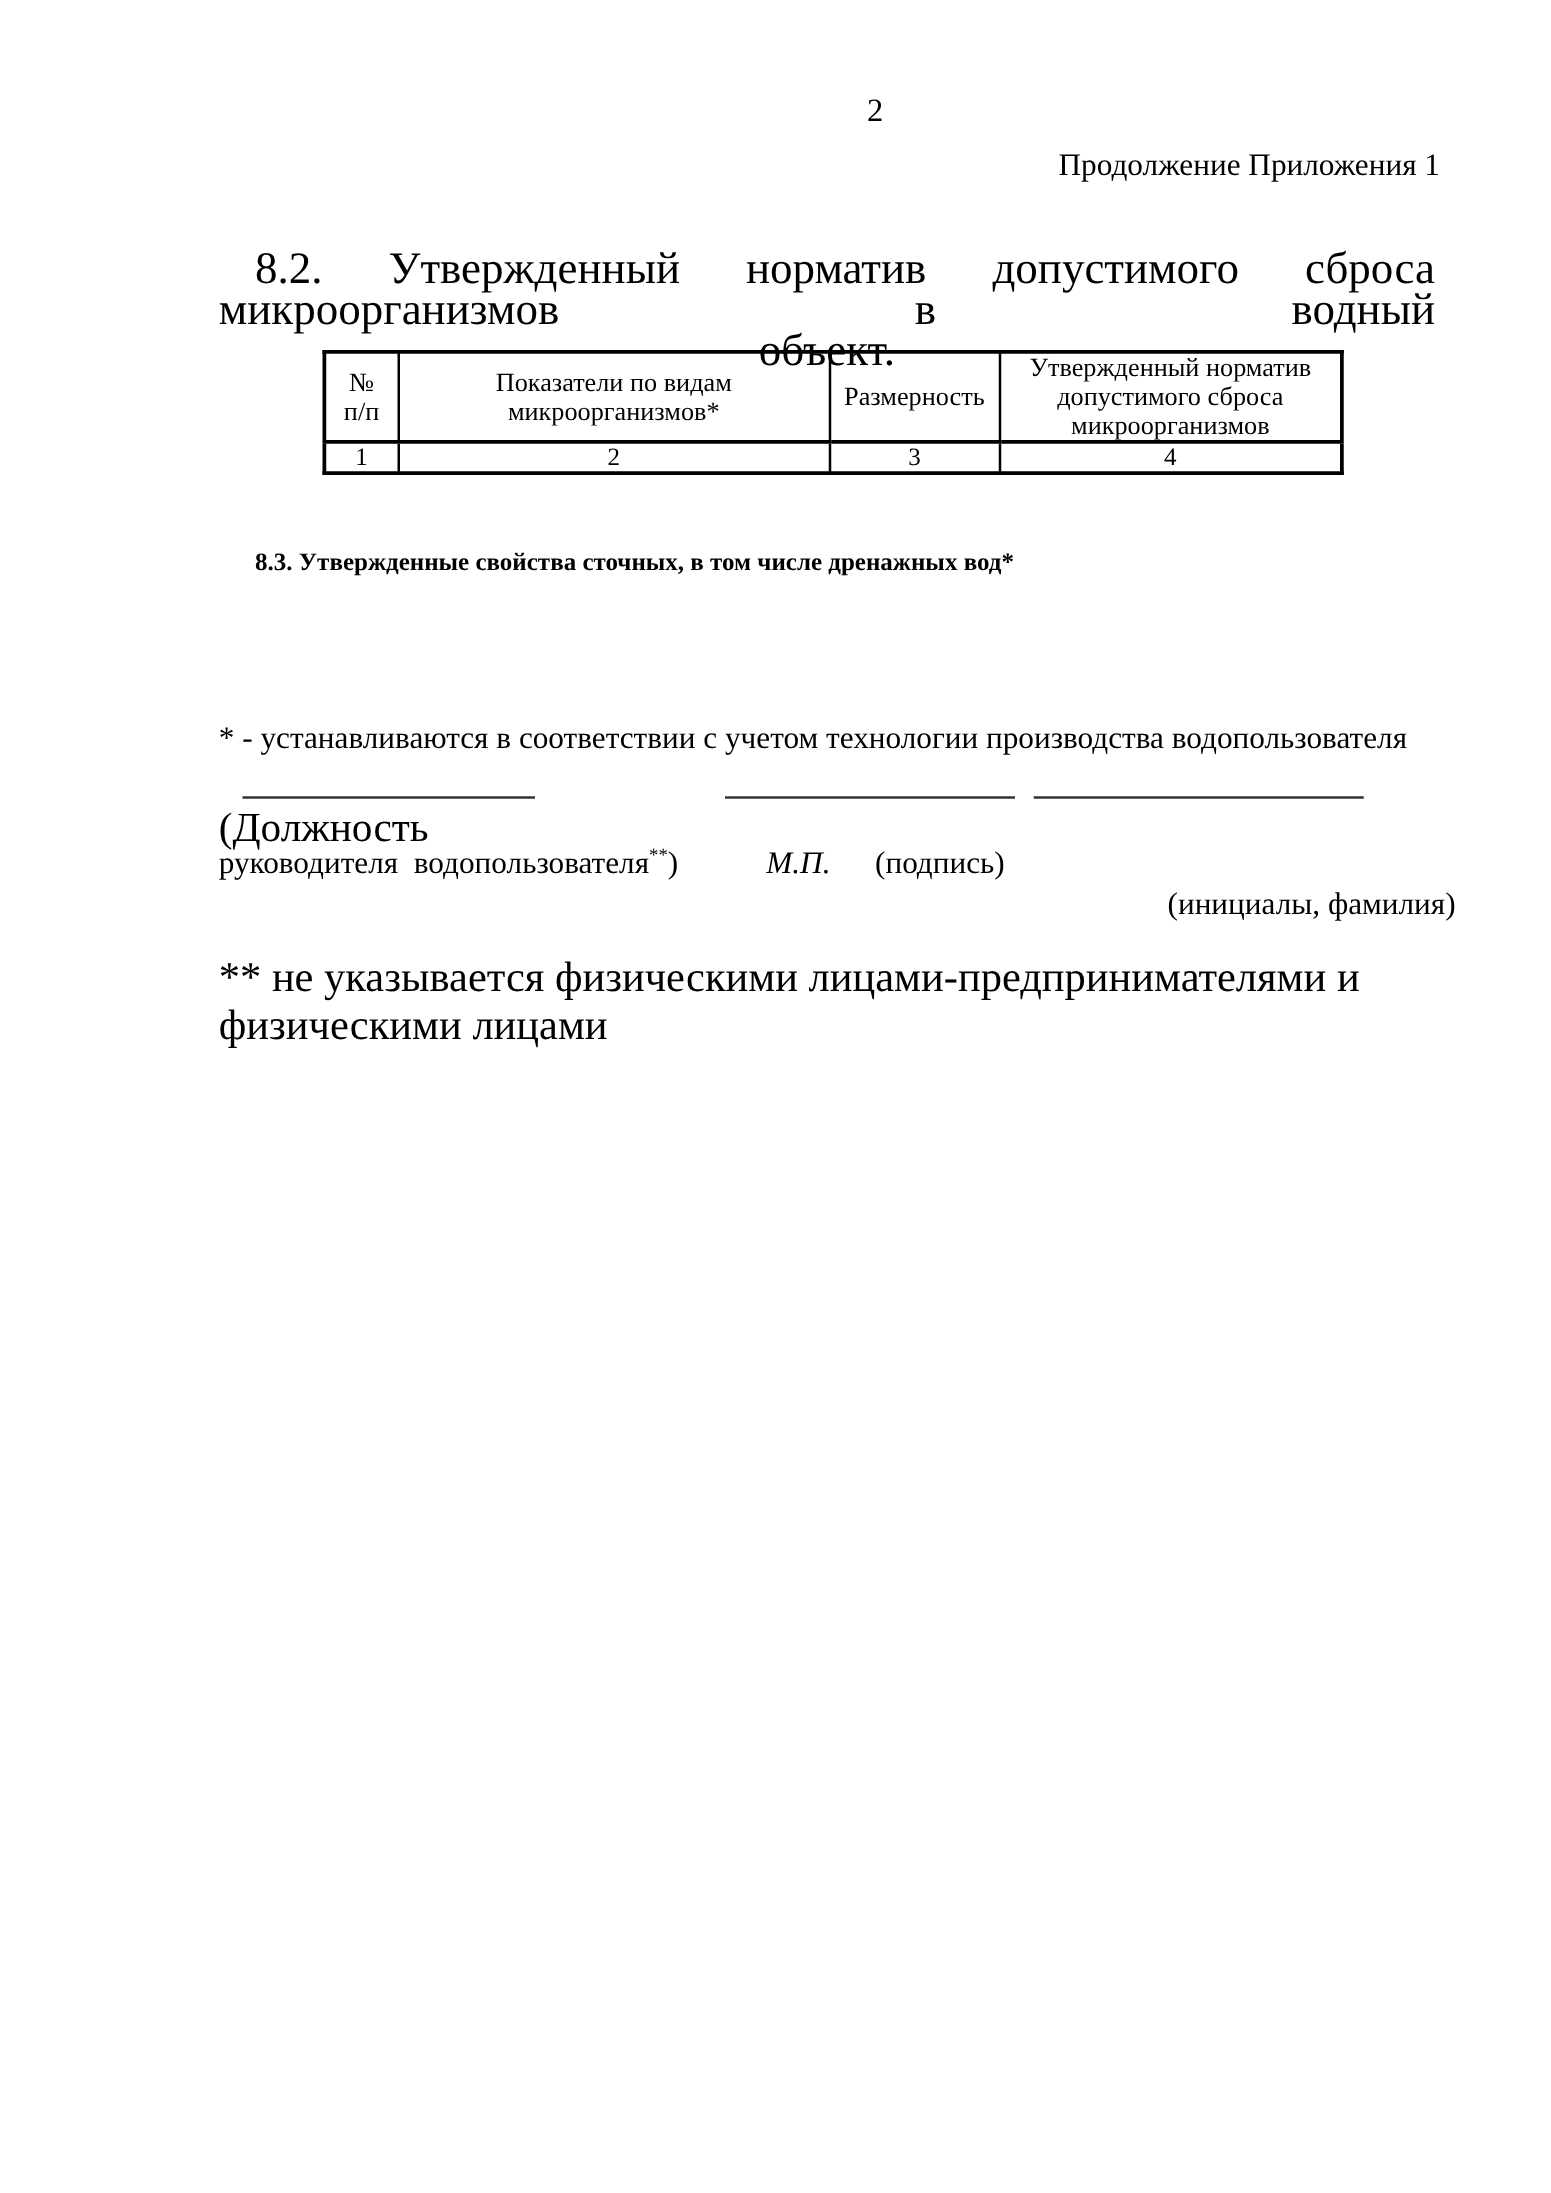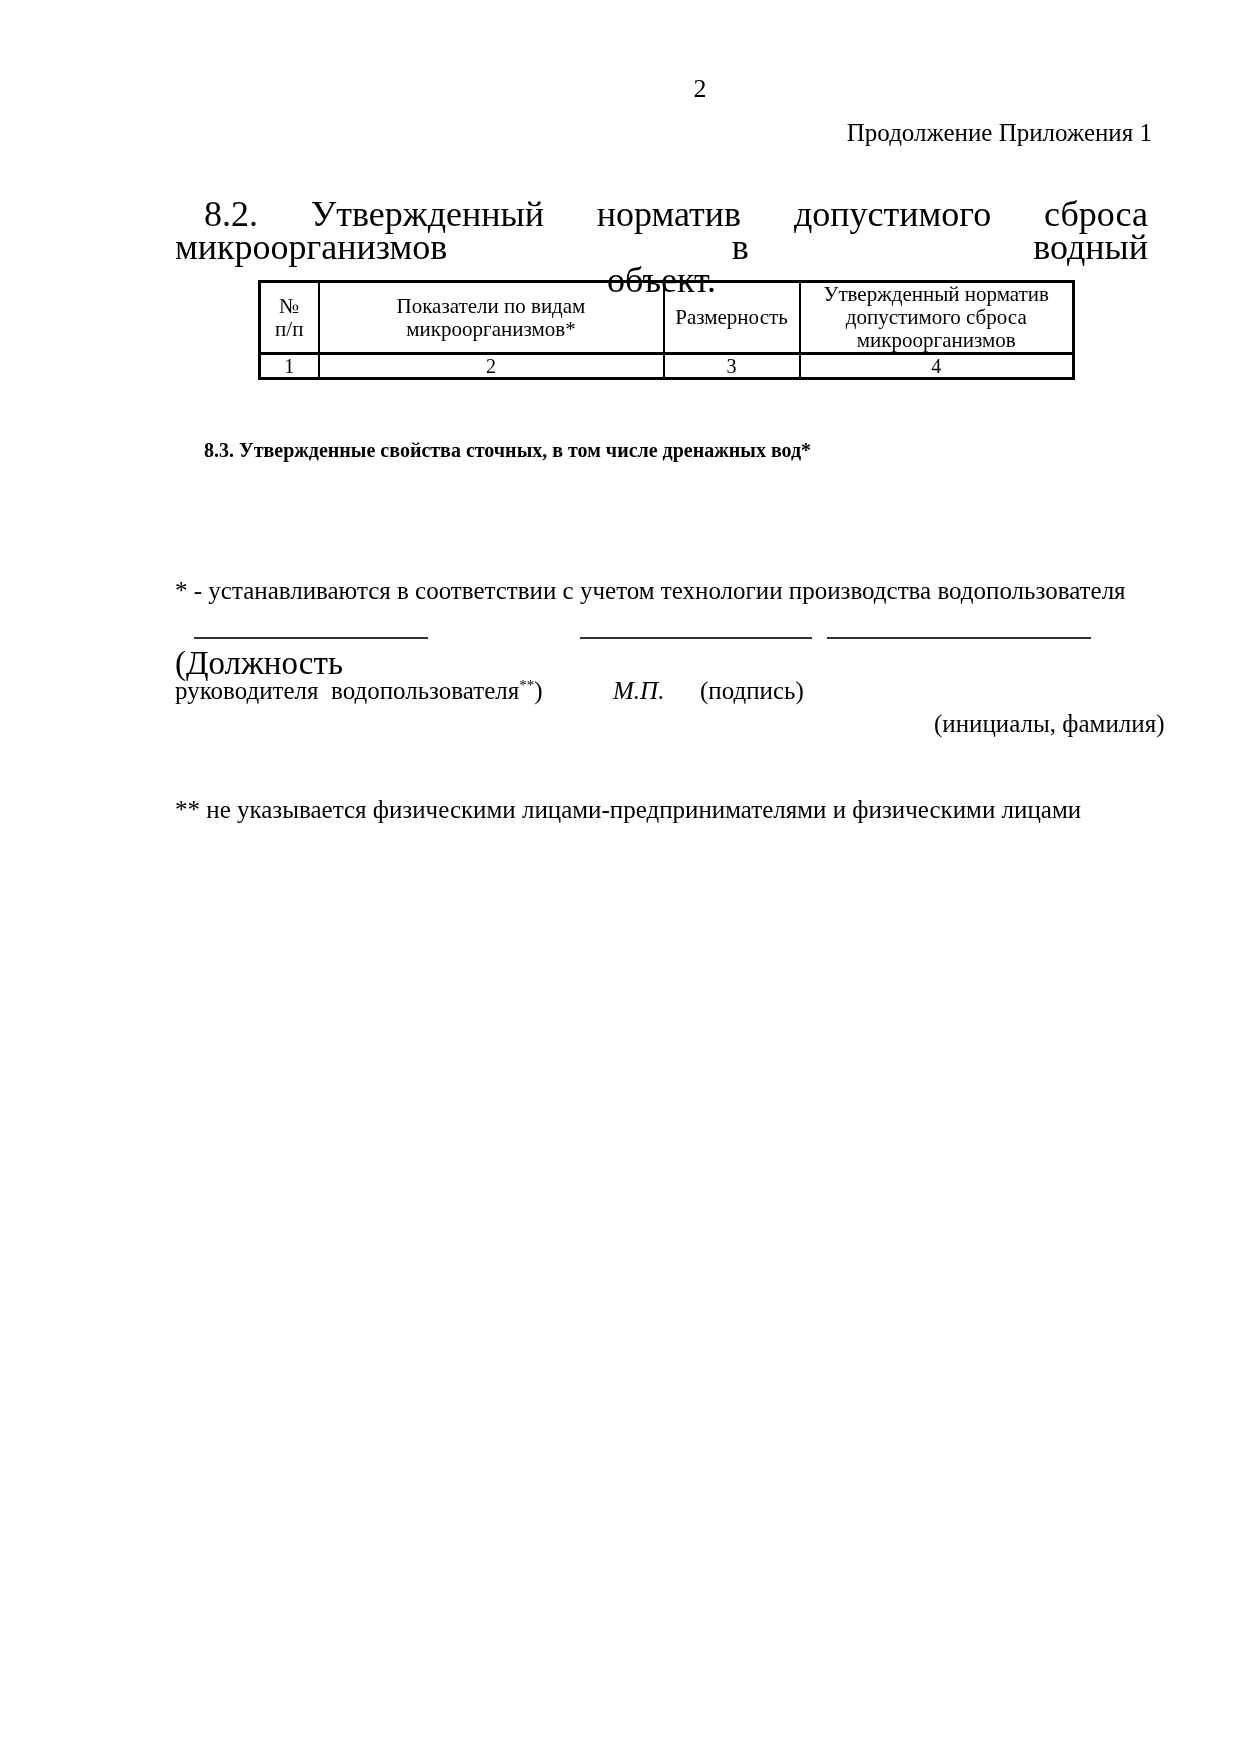--- a/index.html
+++ b/index.html
@@ -111,23 +111,23 @@
     font-size: 25px;
   }
   .name-caption {
     position: absolute;
     left: 886px; top: 710px;
     font-size: 25px;
     margin-left: 48px;
   }
   .footnote-2star {
     position: absolute;
-    left: 175px; top: 796px;
+    left: 175px; top: 764px;
     width: 973px;
-    font-size: 25px;
+    font-size: 34px;
   }
 </style>
 </head>
 <body>
 
 <div class="page">
 
   <div class="page-number">2</div>
 
   <div class="header-right">Продолжение Приложения 1</div>

